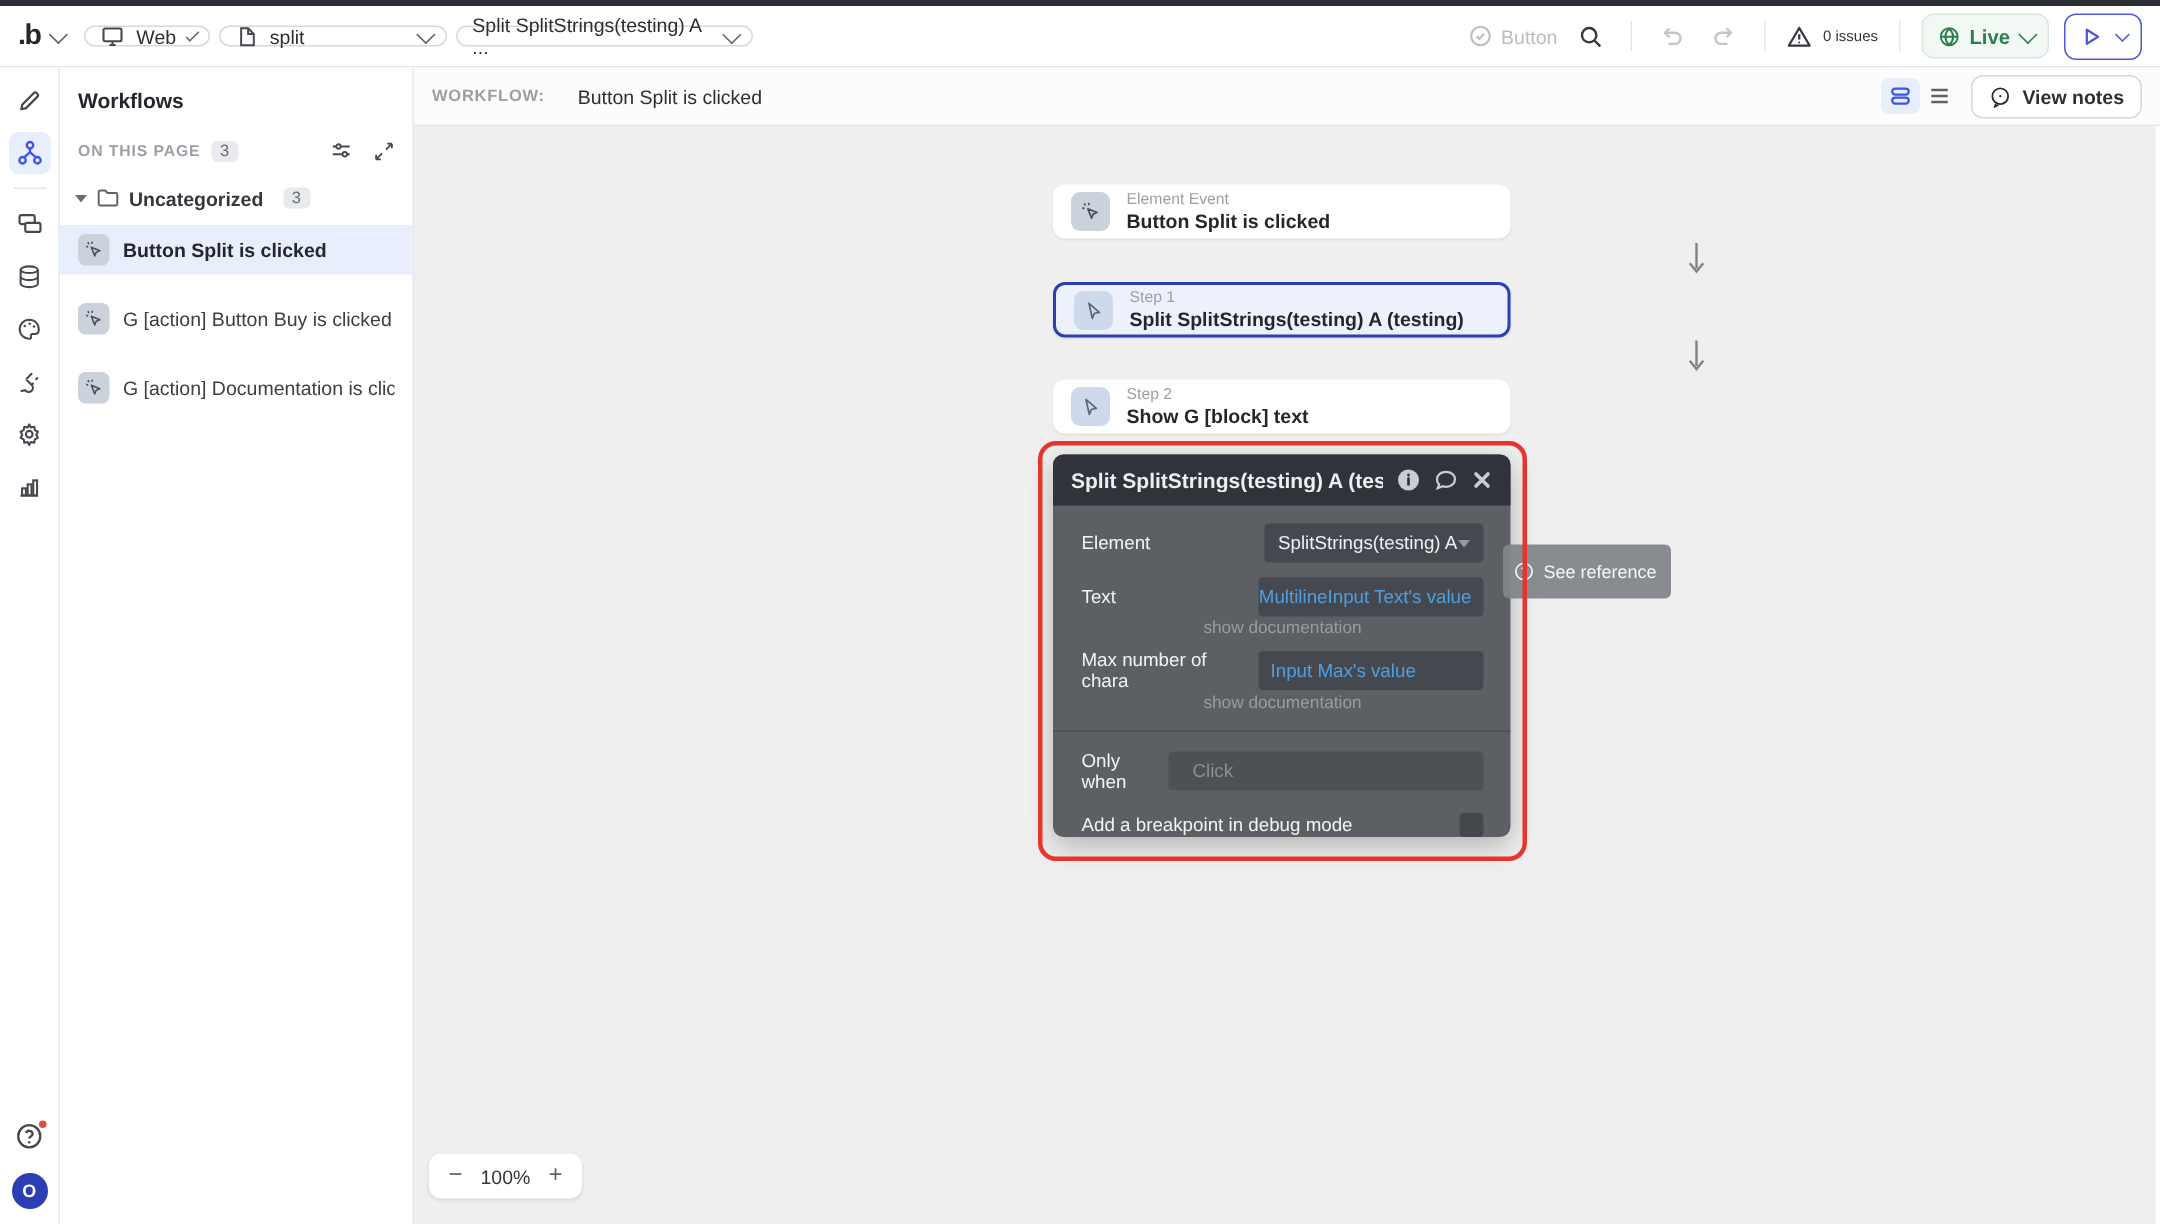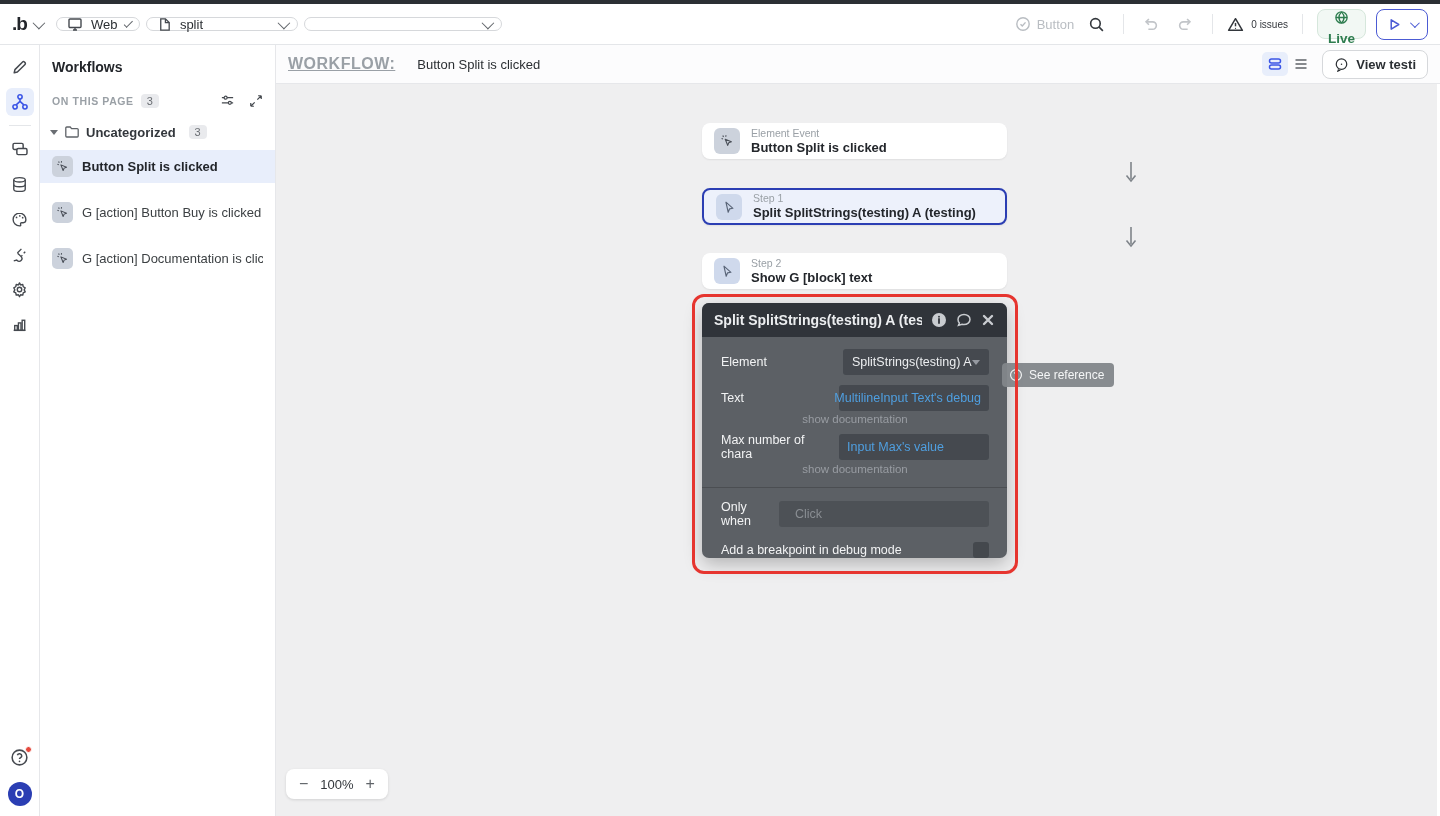--- a/index.html
+++ b/index.html
@@ -20,21 +20,21 @@
   .sb-flow { width:198px; }
   .select-box .chev { margin-left:auto; }
   .icon { display:inline-flex; align-items:center; justify-content:center; }
   .icon svg { display:block; }
 
   .topbar-right { margin-left:auto; display:flex; align-items:center; gap:10px; }
   .saved { display:flex; align-items:center; gap:6px; color:#b9bdc2; font-size:13px; }
   .tb-sep { width:1px; height:20px; background:#e4e6e9; margin:0 4px; }
   .tb-btn { background:none; border:none; cursor:pointer; display:flex; align-items:center; padding:4px; }
   .issues { display:flex; align-items:center; gap:7px; color:#33373c; font-size:10px; cursor:pointer; }
-  .live-btn { display:flex; align-items:center; gap:6px; background:#f2f8f4; border:1px solid #d6e7dc; border-radius:8px; height:30px; padding:0 10px; color:#2e7d4f; font-size:13.5px; font-weight:600; cursor:pointer;flex-direction:column; }
+  .live-btn { display:flex; align-items:center; gap:6px; background:#f2f8f4; border:1px solid #d6e7dc; border-radius:8px; height:30px; padding:0 10px; color:#2e7d4f; font-size:13.5px; font-weight:600; cursor:pointer; }
   .live-btn .chev { border-color:#2e7d4f; }
   .play-btn { display:flex; align-items:center; gap:8px; background:#fff; border:1.5px solid #4c5bd4; border-radius:8px; height:31px; padding:0 10px; cursor:pointer; color:#4c5bd4; }
   .play-btn .chev { border-color:#4c5bd4; width:7px; height:7px; }
 
   
   .main { display:flex; height:771px; }
   .rail { width:40px; background:#fff; border-right:1px solid #e6e7ea; display:flex; flex-direction:column; align-items:center; padding-top:8px; flex-shrink:0; }
   .rail-btn { width:28px; height:28px; border-radius:6px; display:flex; align-items:center; justify-content:center; color:#45494f; cursor:pointer; margin-bottom:7px; background:none; border:none; }
   .rail-btn.active { background:#e8eefb; color:#3b55e6; }
   .rail-div { width:22px; height:1px; background:#e4e6e9; margin:2px 0 9px; }
@@ -56,21 +56,21 @@
   .folder-name { font-size:13px; font-weight:700; color:#33373c; }
   .wf-item { display:flex; align-items:center; gap:9px; height:33px; padding:0 12px; cursor:pointer; margin-bottom:13px; }
   .wf-item.selected { background:#e8eefb; }
   .wf-item .item-icon { width:21px; height:21px; border-radius:5px; background:#ccd2dc; color:#4a4f58; display:flex; align-items:center; justify-content:center; flex-shrink:0; }
   .wf-item .item-label { font-size:13px; color:#3c4043; white-space:nowrap; overflow:hidden; }
   .wf-item.selected .item-label { font-weight:700; color:#23262b; }
 
   
   .content { flex:1; display:flex; flex-direction:column; position:relative; }
   .content-header { height:39px; background:#fcfcfd; border-bottom:1px solid #e6e7ea; display:flex; align-items:center; padding:0 12px; }
-  .ch-label { font-size:16px; letter-spacing:.5px; color:#9aa0a6; font-weight:600;text-decoration:underline; }
+  .ch-label { font-size:11px; letter-spacing:.5px; color:#9aa0a6; font-weight:600; }
   .ch-name { font-size:13px; color:#2b2f33; margin-left:22px; }
   .ch-right { margin-left:auto; display:flex; align-items:center; gap:8px; }
   .view-toggle { display:flex; align-items:center; }
   .vt-btn { width:26px; height:24px; border:none; background:none; border-radius:5px; display:flex; align-items:center; justify-content:center; cursor:pointer; color:#5f6368; }
   .vt-btn.active { background:#e8eefb; color:#3b55e6; }
   .view-notes { display:flex; align-items:center; gap:7px; background:#fff; border:1px solid #d6d8db; border-radius:8px; height:29px; padding:0 11px; font-size:13px; font-weight:600; color:#2b2f33; cursor:pointer; }
 
   .canvas { flex:1; background:#efeff0; position:relative; overflow:hidden; }
   .scroll-strip { position:absolute; right:0; top:0; bottom:0; width:3px; background:#fff; }
 
@@ -99,21 +99,21 @@
   .ap-field .link { color:#4f9fe0; font-size:12.5px; white-space:nowrap; }
   .ap-field.right { justify-content:flex-end; }
   .show-doc { text-align:center; color:#989ca2; font-size:11.5px; margin:-4px 0 8px; cursor:pointer; }
   .ap-divider { height:1px; background:rgba(0,0,0,.18); margin:12px -18px 12px -19px; }
   .ap-input { width:210px; height:26px; background:#4d5156; border:none; border-radius:3px; color:#eceef0; font-size:12.5px; padding:4px 16px; font-family:"Liberation Sans",sans-serif; }
   .ap-input::placeholder { color:#8a8e93; }
   .ap-checkbox { width:16px; height:16px; background:#44484d; border-radius:3px; cursor:pointer; }
 
   .annotation { position:absolute; left:416px; top:210px; width:326px; height:280px; border:3px solid #e6352f; border-radius:12px; z-index:5; pointer-events:none; }
 
-  .ref-tooltip { position:absolute; left:726px; top:279px; height:24px; background:rgba(130,134,138,.95); border-radius:4px; display:flex; align-items:center; gap:6px; padding:0 10px 0 7px; color:#f5f6f7; font-size:12px; z-index:4; }
+  .ref-tooltip { position:absolute; left:726px; top:279px; height:36px; background:rgba(130,134,138,.95); border-radius:4px; display:flex; align-items:center; gap:6px; padding:0 10px 0 7px; color:#f5f6f7; font-size:12px; z-index:4; }
 
   .zoom-ctl { position:absolute; left:10px; top:685px; height:30px; background:#fff; border-radius:8px; box-shadow:0 1px 3px rgba(0,0,0,.12); display:flex; align-items:center; gap:10px; padding:0 11px; }
   .zoom-btn { background:none; border:none; font-size:16px; color:#5f6368; cursor:pointer; line-height:1; padding:0 2px; }
   .zoom-val { font-size:13px; color:#33373c; }
 </style>
 </head>
 <body>
 
 <div class="top-strip"></div>
 
@@ -137,20 +137,21 @@
       <span class="icon">
         <svg width="15" height="15" viewBox="0 0 16 16" fill="none" stroke="#45494f" stroke-width="1.4">
             <path d="M4 2h5l4 4v8H4z"></path>
             <path d="M9 2v4h4"></path>
           </svg>
       </span>
       <span class="lbl">split</span>
       <span class="chev"></span>
     </div>
     <div class="select-box sb-flow">
+      <span class="lbl">Split SplitStrings(testing) A ...</span>
       <span class="chev"></span>
     </div>
   </div>
 
   <div class="topbar-right">
     <div class="saved">
       <span class="icon">
         <svg width="16" height="16" viewBox="0 0 16 16" fill="none" stroke="#b9bdc2" stroke-width="1.4">
             <circle cx="8" cy="8" r="6.2"></circle>
             <path d="M5.5 8.2l1.8 1.8 3.2-3.6"></path>
@@ -365,21 +366,21 @@
           </button>
         </span>
         <button class="view-notes">
           <span class="icon">
             <svg width="15" height="15" viewBox="0 0 16 16" fill="none" stroke="#2b2f33" stroke-width="1.3">
                 <circle cx="8" cy="7.6" r="5.6"></circle>
                 <path d="M4.8 13.2L4.2 15l2.6-1.3" fill="#fff"></path>
                 <circle cx="8" cy="7.6" r=".8" fill="#2b2f33" stroke="none"></circle>
               </svg>
           </span>
-          <span>View testi</span>
+          <span>View notes</span>
         </button>
       </span>
     </div>
 
     <div class="canvas">
 
       <div class="flow-card" style="top:39px; height:36px;">
         <span class="fc-icon evt">
           <svg width="14" height="14" viewBox="0 0 16 16" fill="none" stroke="currentColor" stroke-width="1.3" stroke-linejoin="round">
               <path d="M6 6l7 2.8-3 1.2-1.2 3z"></path>
@@ -456,21 +457,21 @@
           <div class="ap-row">
             <span class="ap-label">Element</span>
             <span class="ap-select">
               <span class="val">SplitStrings(testing) A</span>
               <span class="dd"></span>
             </span>
           </div>
           <div class="ap-row" style="margin-bottom:6px;">
             <span class="ap-label">Text</span>
             <span class="ap-field right">
-              <span class="link">MultilineInput Text's debug</span>
+              <span class="link">MultilineInput Text's value</span>
             </span>
           </div>
           <div class="show-doc">show documentation</div>
           <div class="ap-row" style="margin-bottom:6px;">
             <span class="ap-label">Max number of chara</span>
             <span class="ap-field">
               <span class="link">Input Max's value</span>
             </span>
           </div>
           <div class="show-doc">show documentation</div>

